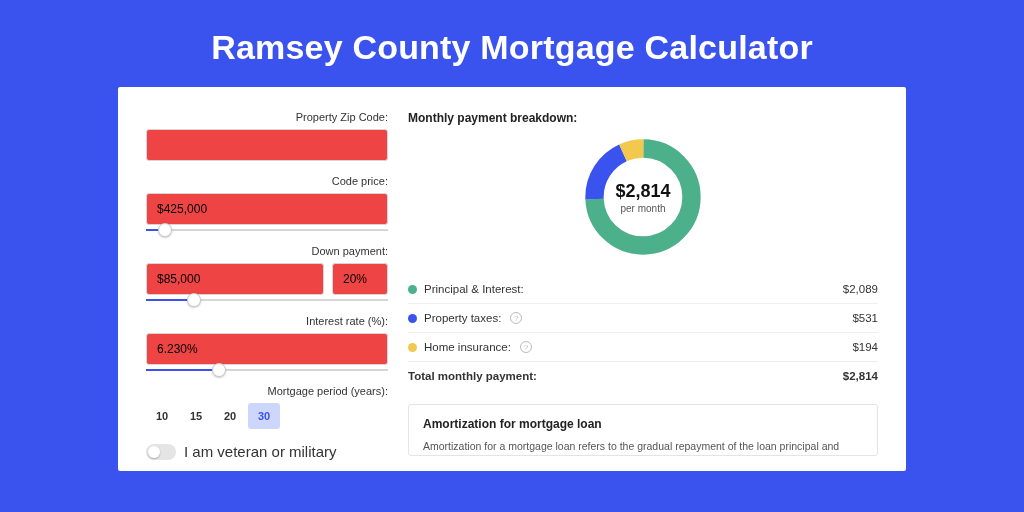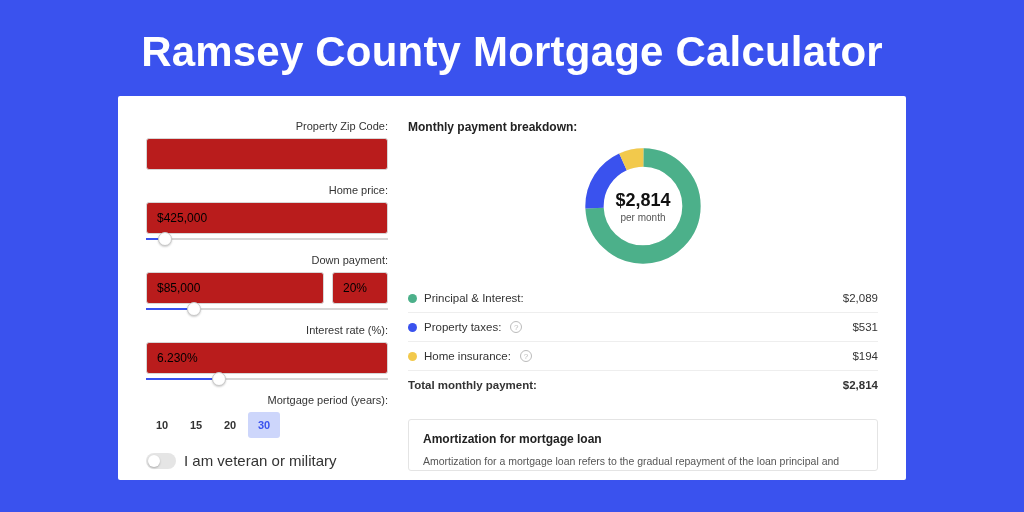--- a/index.html
+++ b/index.html
@@ -7,21 +7,21 @@
     width: 1024px;
     height: 512px;
     background: #3a52ee;
     font-family: -apple-system, BlinkMacSystemFont, "Segoe UI", Arial, sans-serif;
     overflow: hidden;
     position: relative;
   }
   .page-title {
     text-align: center;
     color: #fff;
-    font-size: 42px;
+    font-size: 34px;
     font-weight: 700;
     padding: 28px 0 20px;
     letter-spacing: 0.2px;
   }
   .card {
     background: #fff;
     width: 788px;
     margin: 0 auto;
     border-radius: 2px;
     padding: 24px 28px 0;
@@ -40,21 +40,21 @@
     display: block;
     text-align: right;
   }
   .text-input {
     width: 100%;
     height: 32px;
     border: 1px solid #d6d6d6;
     border-radius: 3px;
     font-size: 12px;
     padding: 0 10px;
-    background: #b91c1c;
+    background: #ef4444;
   }
   .field { margin-bottom: 14px; }
   .slider-track {
     position: relative;
     height: 2px;
     background: #d6d6d6;
     margin-top: 4px;
   }
   .slider-fill {
     position: absolute;
@@ -163,21 +163,21 @@
     margin-left: 2px;
   }
   .break-val { font-weight: 400; }
   .break-total { font-weight: 700; border-top: 1px solid #eee; }
   .break-total .break-val { font-weight: 700; }
 
   .amort-card {
     border: 1px solid #e4e4e4;
     border-radius: 3px;
     padding: 12px 14px 0;
-    margin-top: 20px;
+    margin-top: 14px;
   }
   .amort-desc {
     font-size: 10.5px;
     color: #555;
     line-height: 1.5;
     margin-top: 8px;
     height: 16px;
     overflow: hidden;
   }
 </style>
@@ -189,21 +189,21 @@
 <div class="card">
 
   <div class="col-left">
 
     <div class="field">
       <label class="field-label">Property Zip Code:</label>
       <input class="text-input" value="" style="">
     </div>
 
     <div class="field">
-      <label class="field-label">Home price:</label>
+      <label class="field-label">Code price:</label>
       <input class="text-input" value="$425,000" style="">
       <div class="slider-track">
         <div class="slider-fill" style="width:8%"></div>
         <div class="slider-thumb" style="left:8%"></div>
       </div>
     </div>
 
     <div class="field">
       <label class="field-label">Down payment:</label>
       <div class="two-inputs">

